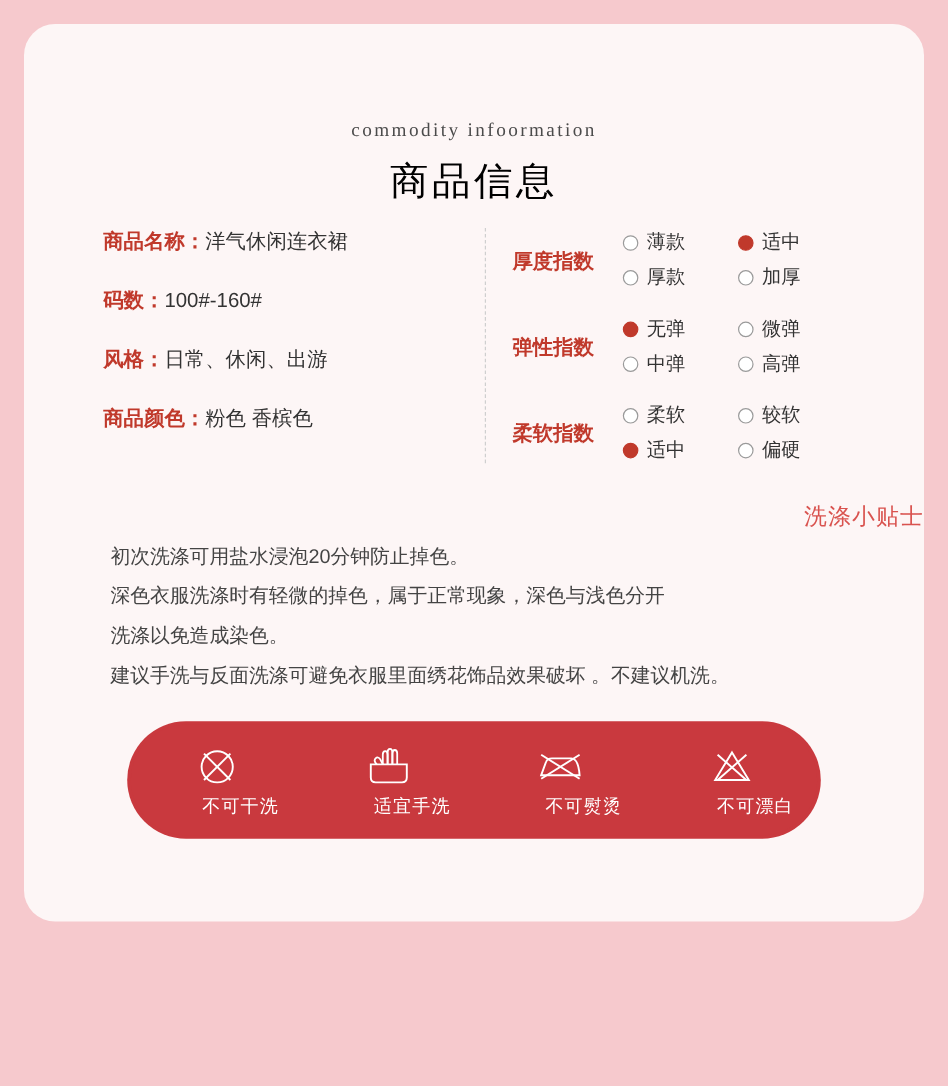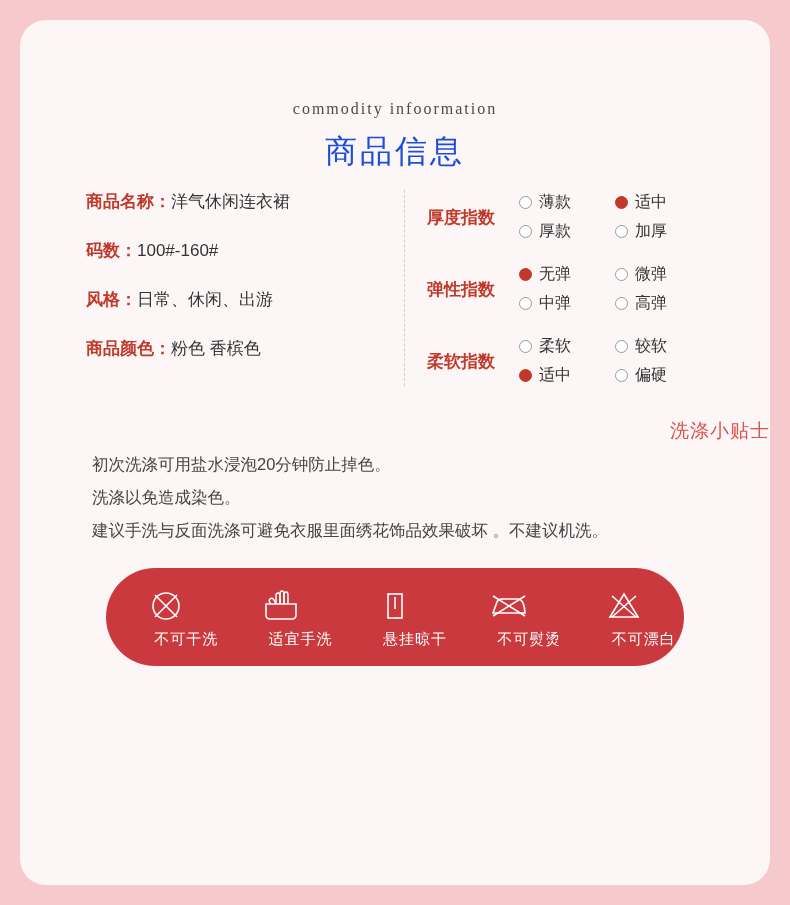--- a/index.html
+++ b/index.html
@@ -11,38 +11,38 @@
     height: 905px;
     background: #f6c9cd;
     font-family: "Liberation Sans", sans-serif;
     overflow: hidden;
   }
   .page {
     position: absolute;
     left: 20px;
     top: 20px;
     width: 750px;
-    height: 865px;
+    height: 748px;
     background: #fdf6f6;
     border-radius: 26px;
     overflow: hidden;
   }
   .header {
     text-align: center;
     margin-top: 80px;
   }
   .header .en {
     font-size: 16px;
     letter-spacing: 2px;
     color: #4b4b4b;
     font-family: "Liberation Serif", serif;
   }
   .header .cn {
     font-size: 32px;
-    color: #1d4ed8;
+    color: #000000;
     margin-top: 12px;
     letter-spacing: 3px;
     font-weight: 500;
   }
 
   
   .info {
     display: flex;
     margin-top: 16px;
     padding: 0 0 0 66px;
@@ -254,20 +254,21 @@
         </div>
       </div>
 
     </div>
   </div>
 
   <div class="wash-title">洗涤小贴士</div>
 
   <div class="wash-body">
     <p>初次洗涤可用盐水浸泡20分钟防止掉色。</p>
+    <p>深色衣服洗涤时有轻微的掉色，属于正常现象，深色与浅色分开</p>
     <p>洗涤以免造成染色。</p>
     <p>建议手洗与反面洗涤可避免衣服里面绣花饰品效果破坏 。不建议机洗。</p>
   </div>
 
   <div class="care-bar">
 
     <div class="care-item">
       <div class="glyph">
         <svg width="36" height="36" viewBox="0 0 36 36">
           <circle cx="18" cy="18" r="13" fill="none" stroke="#fff" stroke-width="1.6"></circle>
@@ -284,29 +285,20 @@
           <path d="M5 16 L5 27 Q5 31 9 31 L31 31 Q35 31 35 27 L35 16 Z" fill="none" stroke="#fff" stroke-width="1.6"></path>
           <path d="M15 16 L15 8 Q15 5 17 5 Q19 5 19 8 L19 16" fill="none" stroke="#fff" stroke-width="1.5"></path>
           <path d="M19 16 L19 6 Q19 3 21 3 Q23 3 23 6 L23 16" fill="none" stroke="#fff" stroke-width="1.5"></path>
           <path d="M23 16 L23 7 Q23 4 25 4 Q27 4 27 7 L27 16" fill="none" stroke="#fff" stroke-width="1.5"></path>
           <path d="M15 16 L13 12 Q11 9 9 11 Q7 13 10 16" fill="none" stroke="#fff" stroke-width="1.5"></path>
         </svg>
       </div>
       <div class="cap">适宜手洗</div>
     </div>
 
-    <div class="care-item">
-      <div class="glyph">
-        <svg width="36" height="36" viewBox="0 0 36 36">
-          <rect x="11" y="6" width="14" height="24" fill="none" stroke="#fff" stroke-width="1.6"></rect>
-          <line x1="18" y1="9" x2="18" y2="21" stroke="#fff" stroke-width="1.6"></line>
-        </svg>
-      </div>
-      <div class="cap">悬挂晾干</div>
-    </div>
 
     <div class="care-item">
       <div class="glyph">
         <svg width="42" height="36" viewBox="0 0 42 36">
           <path d="M5 25 L9 14 Q10 11 14 11 L30 11 Q36 11 37 25 Z" fill="none" stroke="#fff" stroke-width="1.6"></path>
           <line x1="5" y1="28" x2="37" y2="8" stroke="#fff" stroke-width="1.6"></line>
           <line x1="5" y1="8" x2="37" y2="28" stroke="#fff" stroke-width="1.6"></line>
         </svg>
       </div>
       <div class="cap">不可熨烫</div>

